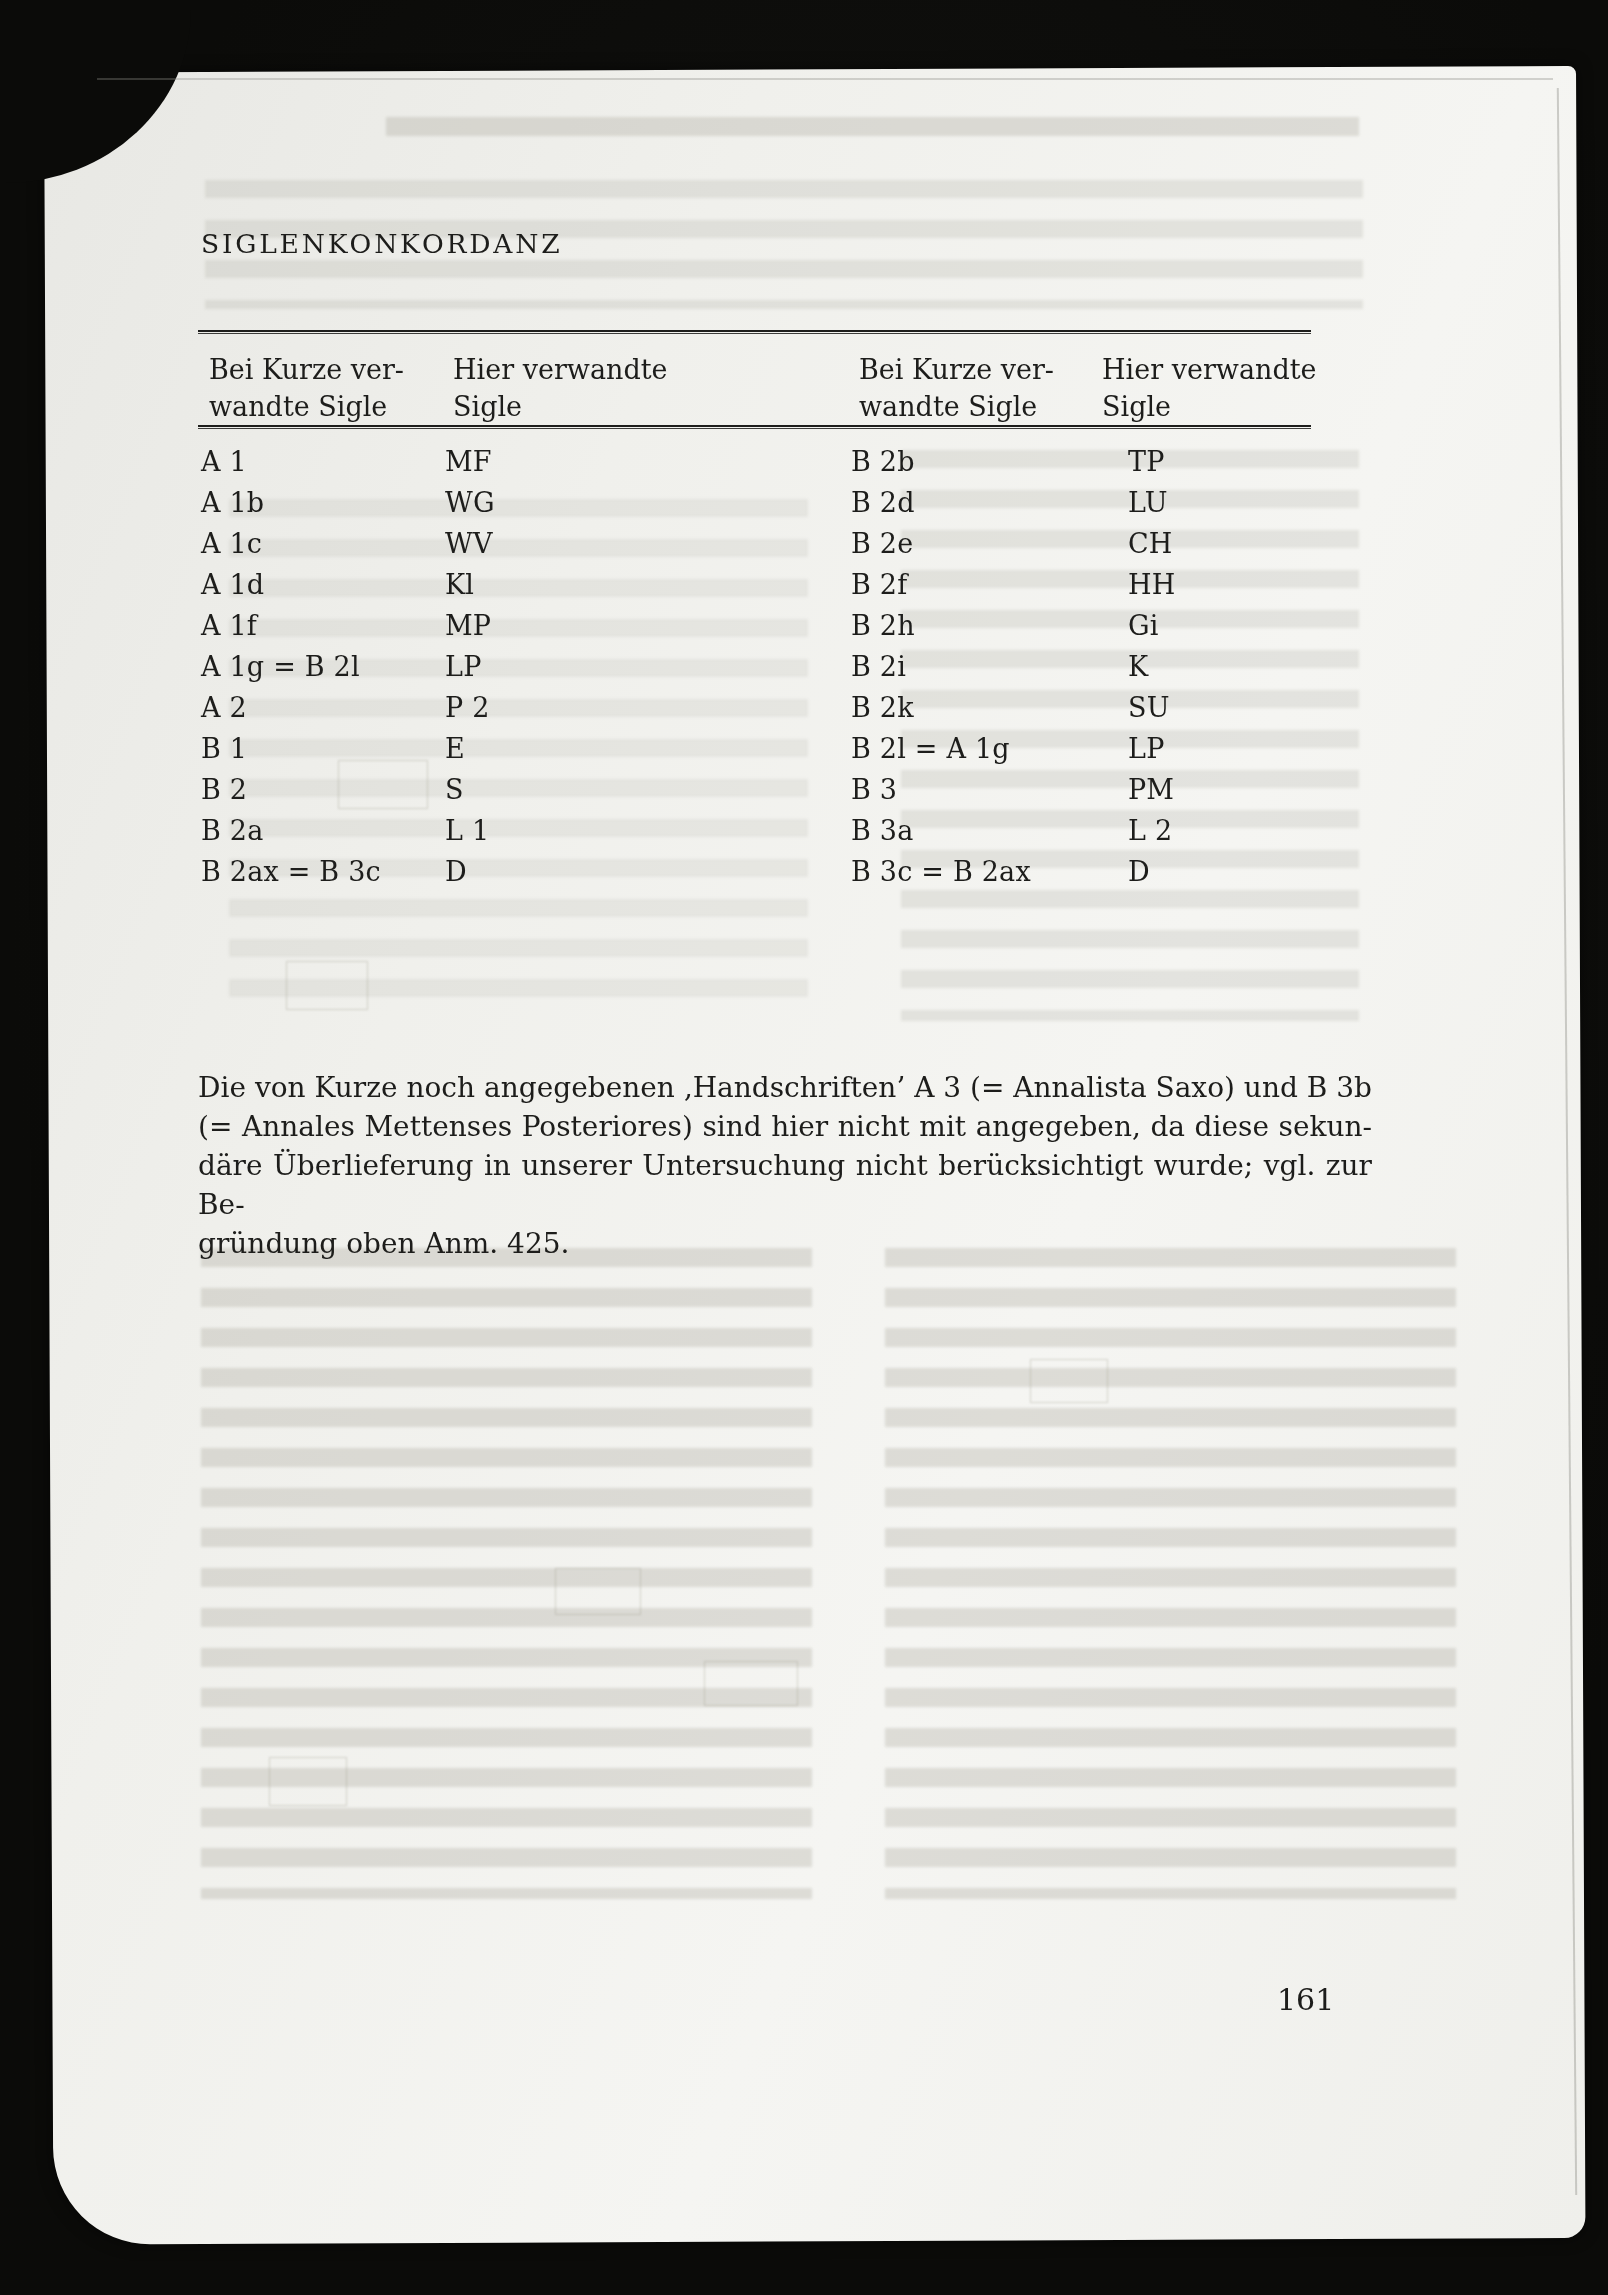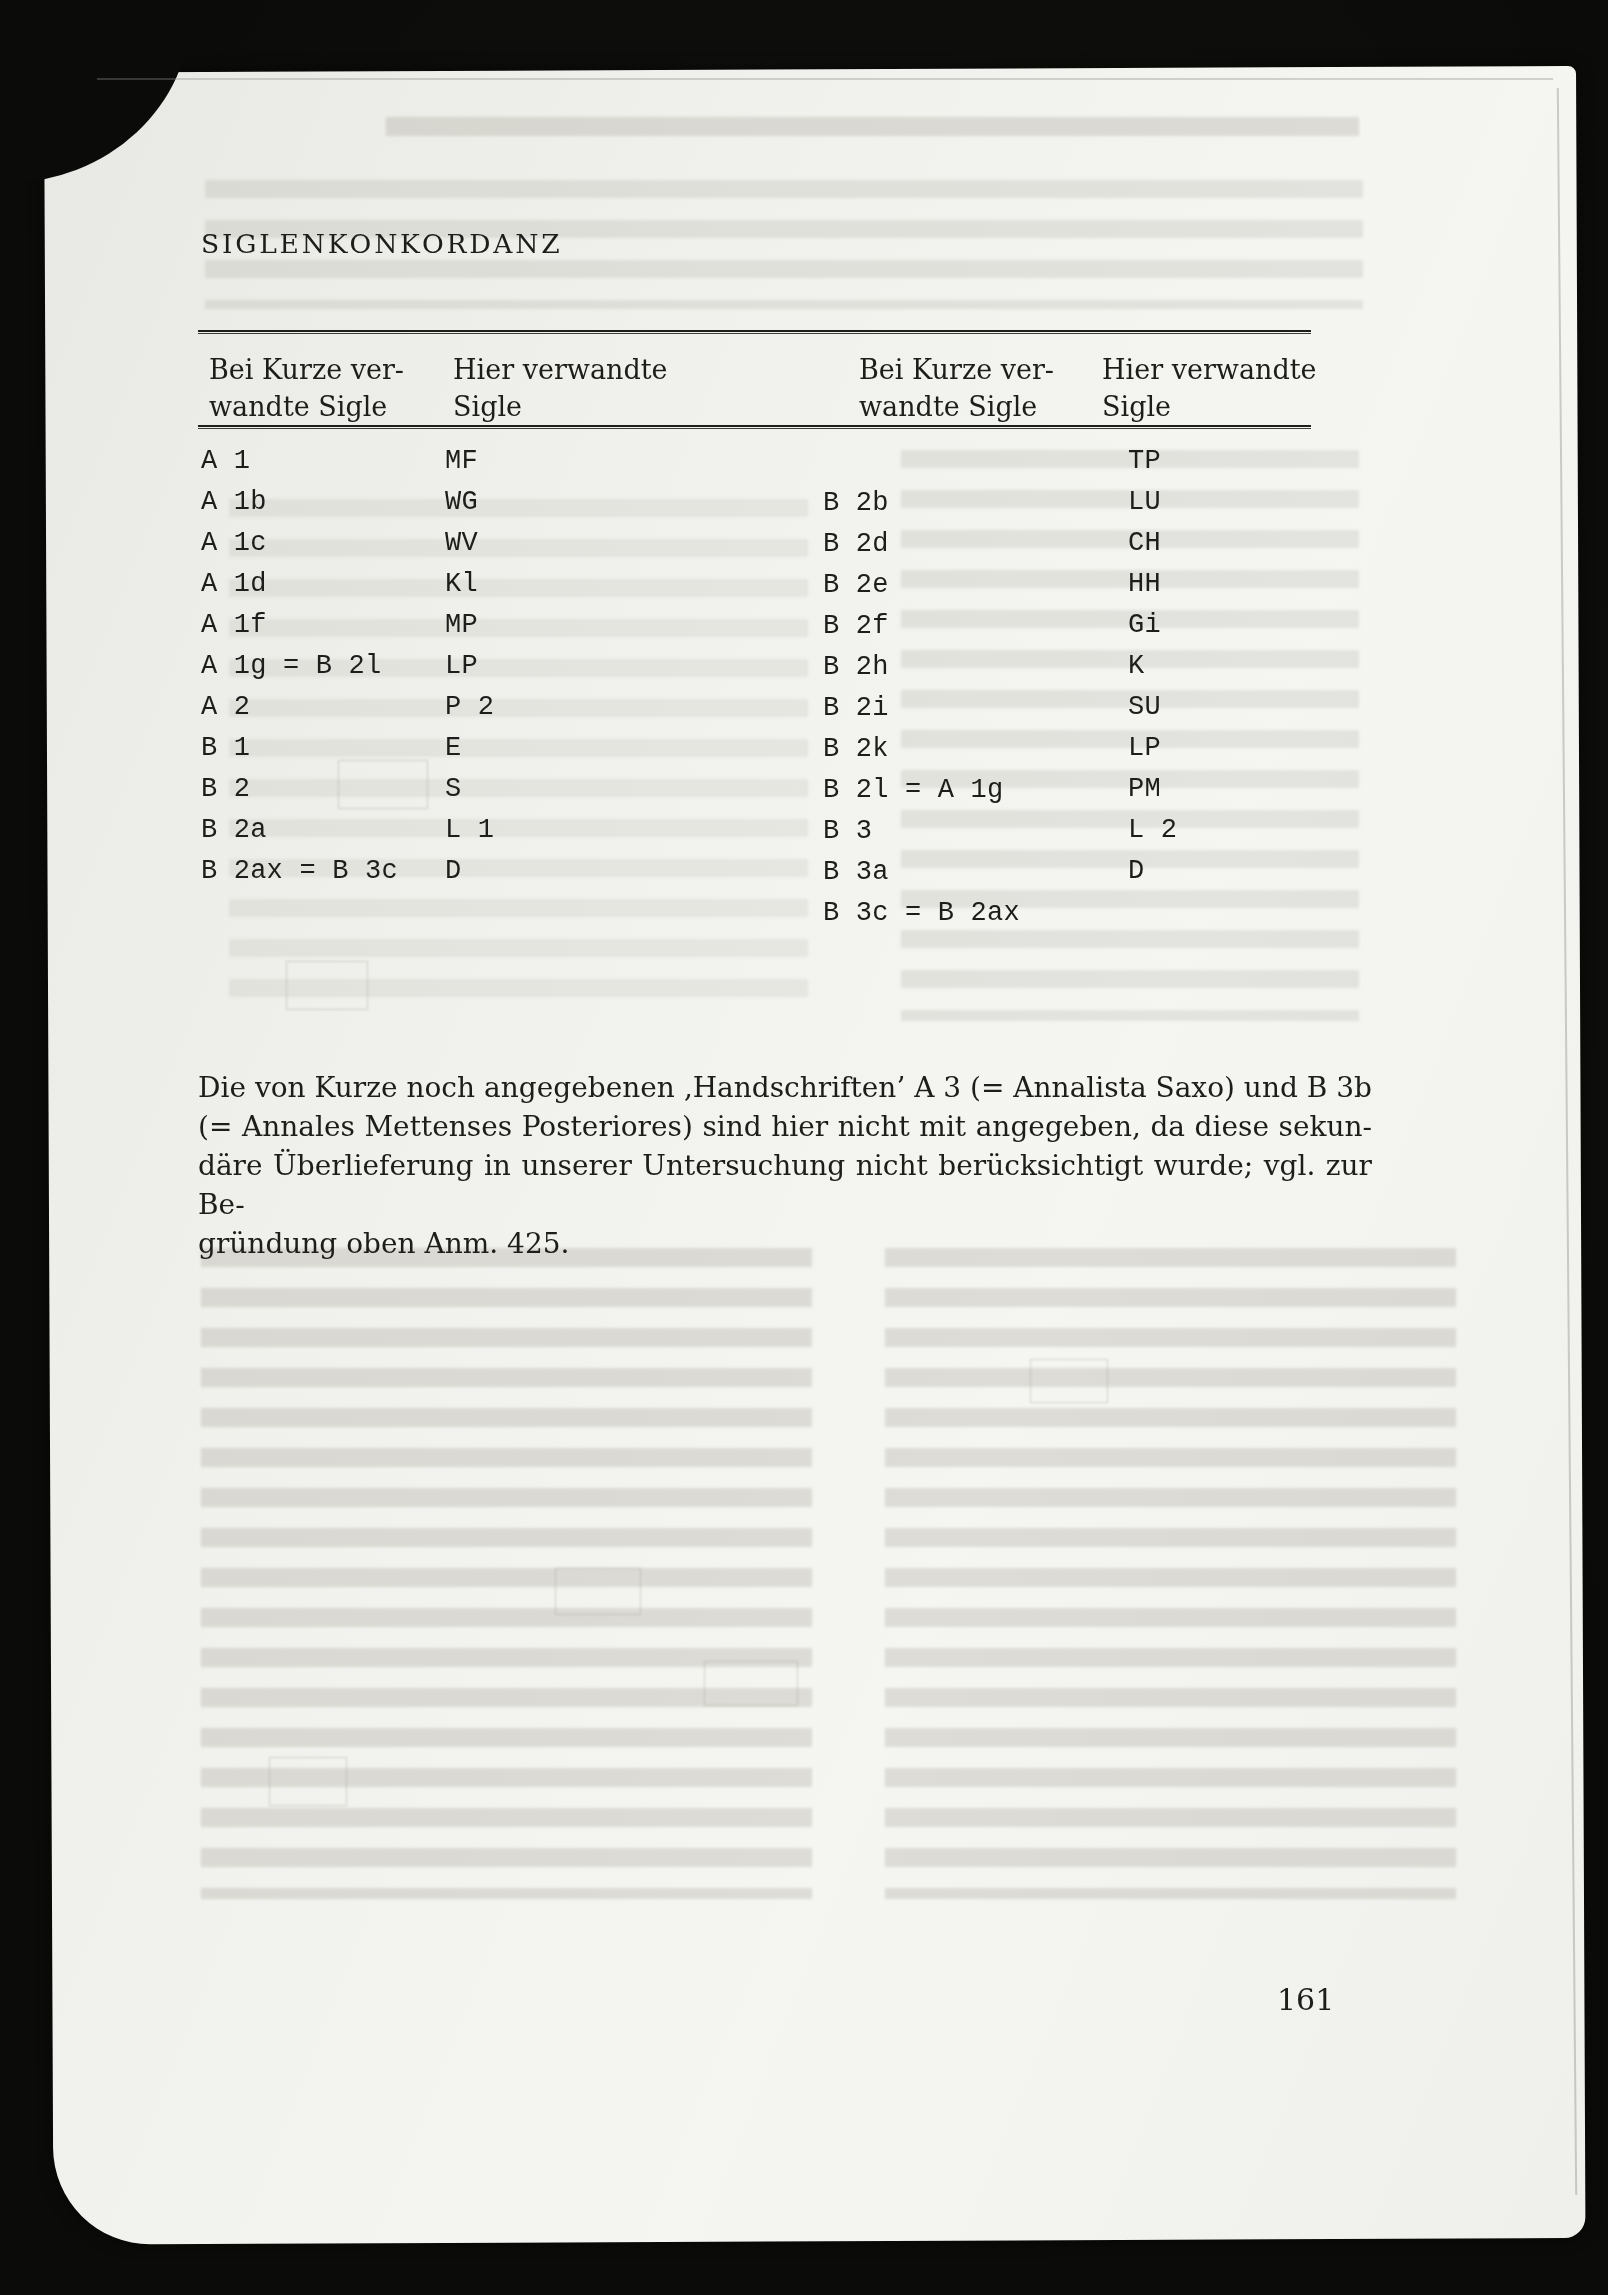--- a/index.html
+++ b/index.html
@@ -51,23 +51,23 @@
     font-size:26.5px;letter-spacing:2.8px;color:#1d1d1b;white-space:nowrap;
   }
   .rule{position:absolute;left:198px;width:1113px;height:4px;
     background:linear-gradient(180deg,#1e1e1c 0 1.6px,rgba(0,0,0,0) 1.6px 2.8px,rgba(30,30,28,0.85) 2.8px 4px);}
   .rule.top{top:330px;}
   .rule.mid{top:425px;}
   .thead{position:absolute;top:351px;left:0;width:1609px;font-size:27px;color:#1d1d1b;line-height:37px;}
   .th{position:absolute;white-space:pre-line;margin-left:8px;}
   .th.c0{left:201px;} .th.c1{left:445px;} .th.c2{left:851px;} .th.c3{left:1094px;}
   .tbody{position:absolute;top:444px;left:0;width:1609px;font-size:27px;color:#1d1d1b;}
-  .t-row{position:relative;height:41px;font-family:Liberation Mono, monospace;}
+  .t-row{position:relative;height:41px;}
   .t-cell{position:absolute;top:1.6px;white-space:nowrap;letter-spacing:0.2px;}
-  .t-cell.c0{left:201px;} .t-cell.c1{left:445px;} .t-cell.c2{left:823px;margin-top:42px;} .t-cell.c3{left:1128px;text-align:right;}
+  .t-cell.c0{left:201px;} .t-cell.c1{left:445px;} .t-cell.c2{left:851px;} .t-cell.c3{left:1128px;text-align:right;}
   .para{
     position:absolute;left:198px;top:1068px;width:1174px;
     font-size:28px;line-height:39px;color:#1d1d1b;
   }
   .p-line{text-align:justify;text-align-last:justify;white-space:normal;}
   .p-line.last{text-align:left;text-align-last:left;}
   .page-number{position:absolute;left:1277px;top:1982px;font-size:30px;color:#1d1d1b;}
 </style>
 </head>
 <body>

